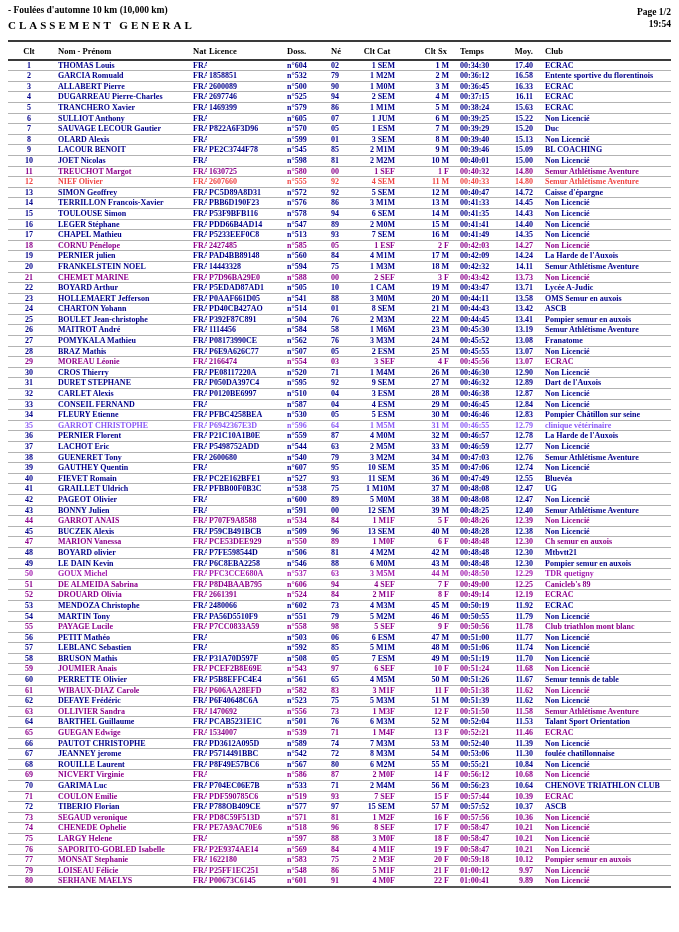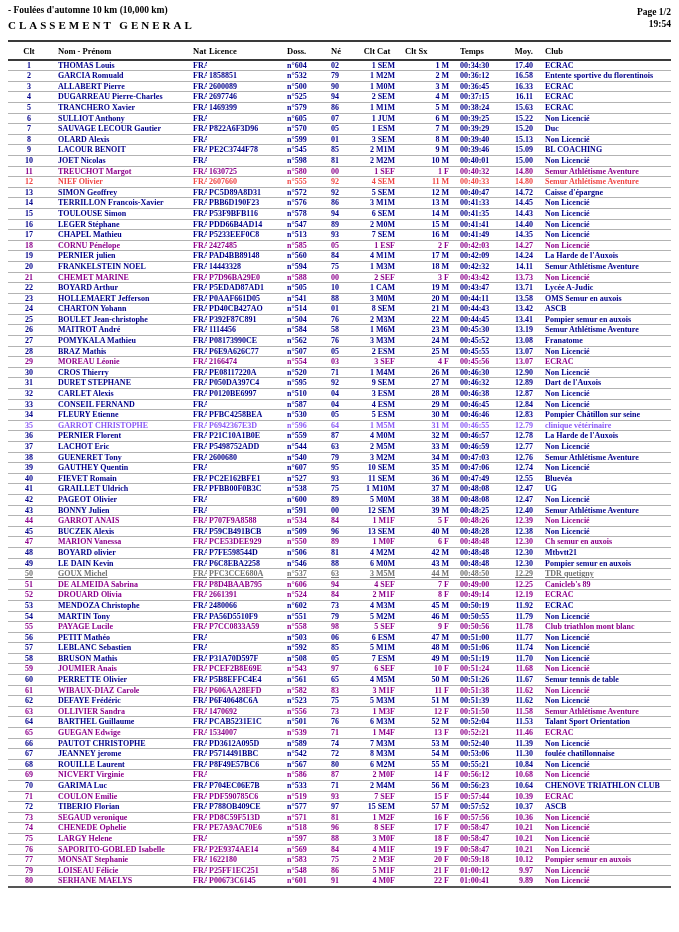--- a/index.html
+++ b/index.html
@@ -44,21 +44,21 @@
   .col-nat   {text-align:left;padding-left:5px;}
   .col-lic   {text-align:left;padding-left:2px;}
   .col-doss  {text-align:left;padding-left:4px;}
   .col-ne    {text-align:left;padding-left:8px;}
   .col-cltcat{text-align:right;padding-right:10px;}
   .col-cltsx {text-align:right;padding-right:2px;}
   .col-temps {text-align:left;padding-left:9px;}
   .col-moy   {text-align:right;padding-right:4px;}
   .col-club  {text-align:left;padding-left:8px;}
   th.col-cltcat{text-align:center;padding-right:0;}
-  th.col-cltsx{text-align:left;padding-right:4px;}
+  th.col-cltsx{text-align:right;padding-right:4px;}
 </style>
 </head>
 <body>
 
 <div class="page">
 
   <div class="doc-header">
     <div class="title-block">
       <div class="race-title">- Foulées d'automne 10 km (10,000 km)</div>
       <div class="race-subtitle">CLASSEMENT GENERAL</div>
@@ -716,21 +716,21 @@
           <td class="col-nat">FRA</td>
           <td class="col-lic">P6C8EBA2258</td>
           <td class="col-doss">n°546</td>
           <td class="col-ne">88</td>
           <td class="col-cltcat">6 M0M</td>
           <td class="col-cltsx">43 M</td>
           <td class="col-temps">00:48:48</td>
           <td class="col-moy">12.30</td>
           <td class="col-club">Pompier semur en auxois</td>
         </tr>
-        <tr style="color: #737373; text-decoration: underline;">
+        <tr style="color: #a21caf;">
           <td class="col-clt">50</td>
           <td class="col-name">GOUX Michel</td>
           <td class="col-nat">FRA</td>
           <td class="col-lic">PFC3CCE680A</td>
           <td class="col-doss">n°537</td>
           <td class="col-ne">63</td>
           <td class="col-cltcat">3 M5M</td>
           <td class="col-cltsx">44 M</td>
           <td class="col-temps">00:48:50</td>
           <td class="col-moy">12.29</td>

